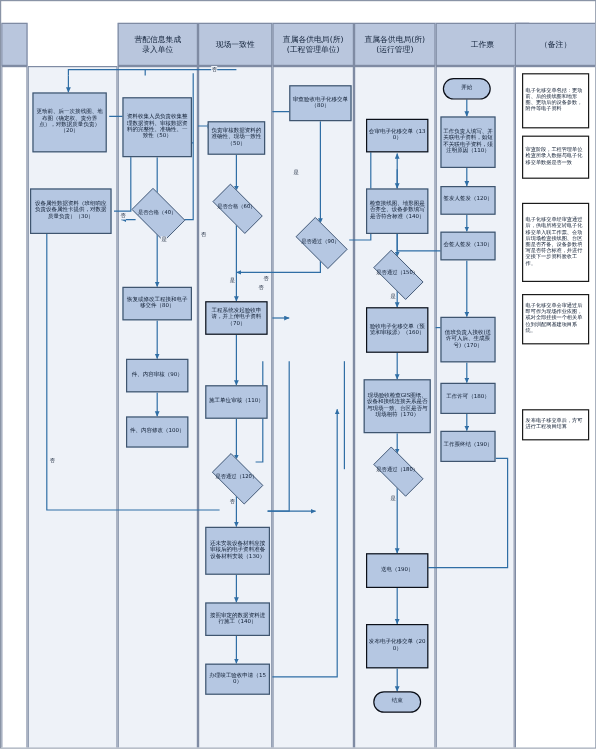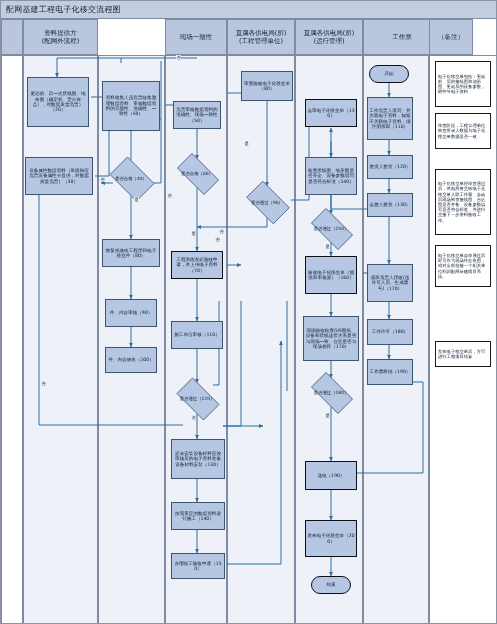--- a/index.html
+++ b/index.html
@@ -40,42 +40,39 @@
              text-align:center;font-size:4.4px;line-height:5px;color:#0d1b30;z-index:2;}
   
   #wires{position:absolute;left:0;top:0;width:497px;height:624px;pointer-events:none;}
   .ylbl{position:absolute;font-size:4.4px;color:#0d1b30;background:#eef2f8;padding:0 .5px;}
 </style>
 </head>
 <body>
 
 <div id="page">
 
-  <div id="title-bar">
-    <div class="t">配网基建工程电子化移交流程图</div>
-  </div>
 
   <div id="head">
     <div class="hcell" style="left:0;width:22px;"></div>
-    <div class="hcell" style="left:22px;width:75px;">
-        <span>资料提供方<br>(配网外流程)</span>
+    <div class="hcell" style="left:97px;width:67px;">
+        <span>营配信息集成<br>录入单位</span>
       </div>
     <div class="hcell" style="left:164px;width:62px;">
         <span>现场一致性</span>
       </div>
     <div class="hcell" style="left:226px;width:68px;">
         <span>直属各供电局(所)<br>(工程管理单位)</span>
       </div>
     <div class="hcell" style="left:294px;width:68px;">
         <span>直属各供电局(所)<br>(运行管理)</span>
       </div>
     <div class="hcell" style="left:362px;width:78px;">
         <span>工作票</span>
       </div>
-    <div class="hcell" style="left:428px;width:44px;">
+    <div class="hcell" style="left:428px;width:68px;">
         <span>（备注）</span>
       </div>
   </div>
 
   <div id="lanes">
     <div class="lane blank" style="left:0;width:22px;"></div>
     <div class="lane" style="left:22px;width:75px;"></div>
     <div class="lane" style="left:97px;width:67px;"></div>
     <div class="lane" style="left:164px;width:62px;"></div>
     <div class="lane" style="left:226px;width:68px;"></div>

